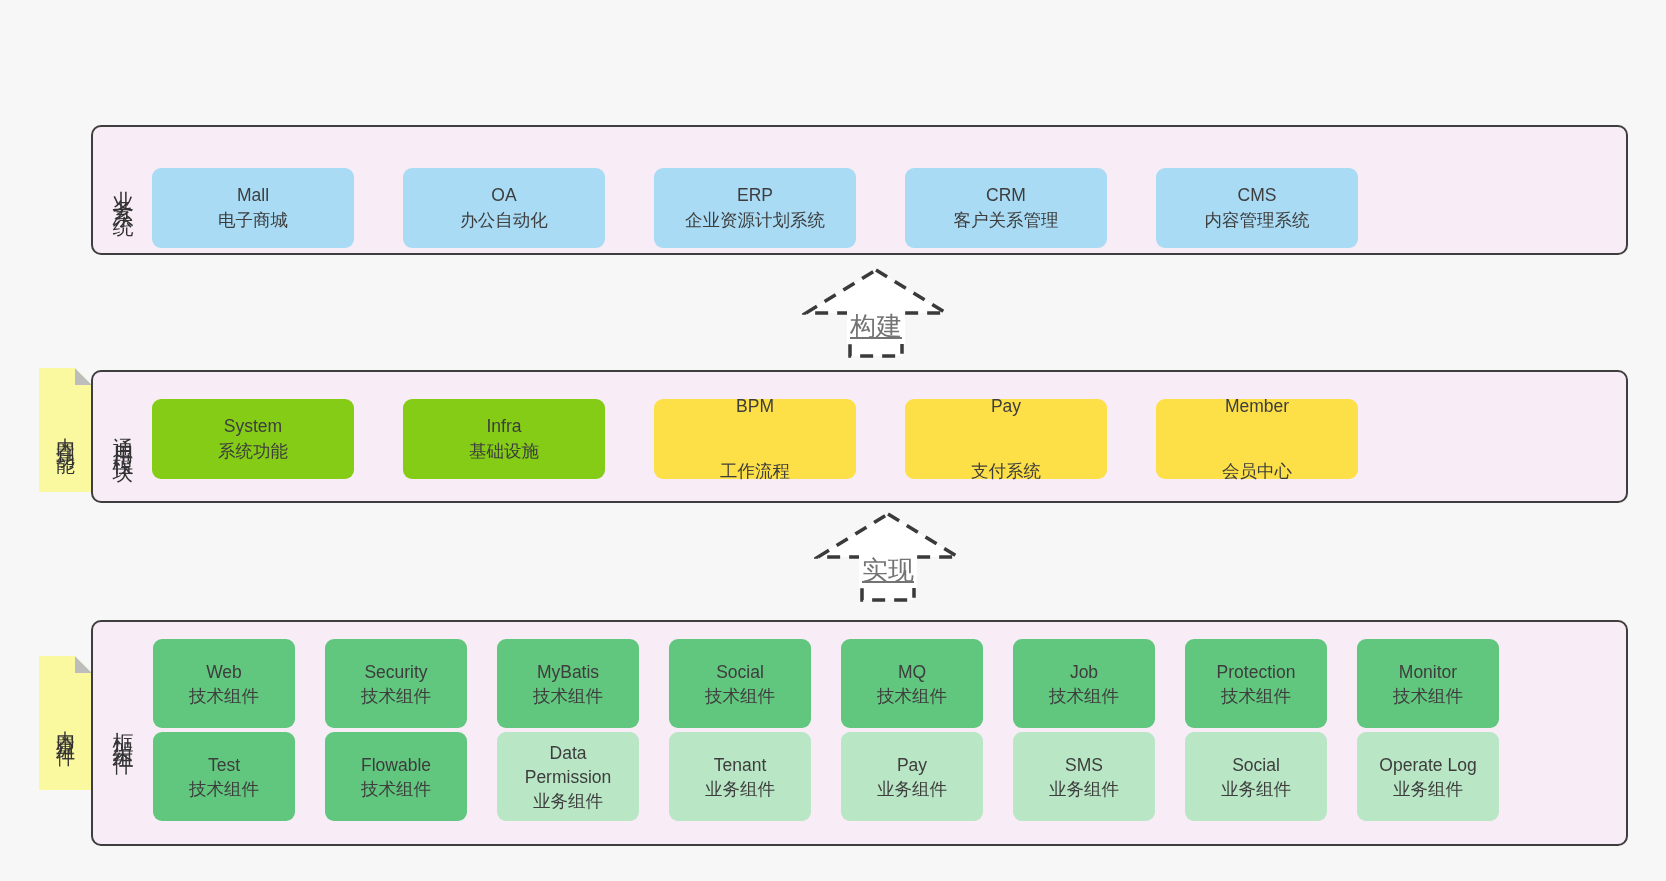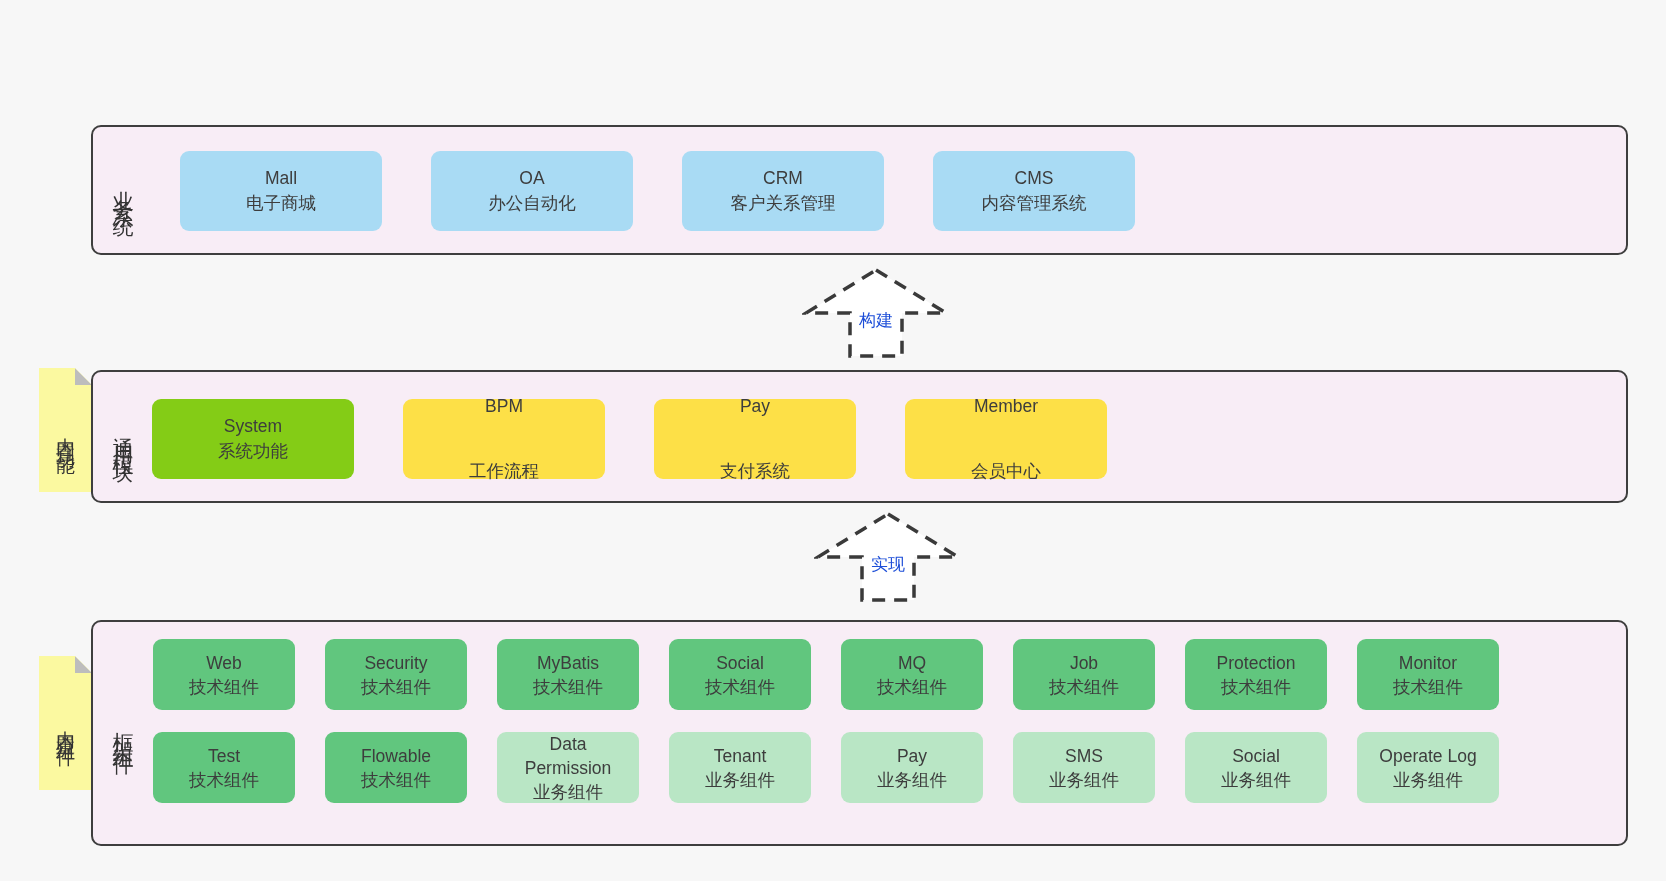--- a/index.html
+++ b/index.html
@@ -44,52 +44,52 @@
   .panel-label {
     position:absolute; left:16px; top:50%; transform:translateY(-50%);
     writing-mode:vertical-rl; text-orientation:upright;
     font-size:21px; letter-spacing:8px; color:#333; white-space:nowrap;
   }
   #panel-components .panel-label { transform:translateY(-57%); }
 
   
   .box-row { position:absolute; display:flex; }
   .row-6 { left:59px; gap:49px; }
-  #panel-business .row-6 { top:24px;margin-left:28px; }
+  #panel-business .row-6 { top:41px; }
   #panel-modules  .row-6 { top:27px; }
   .row-8 { left:60px; gap:30px; }
   #row-components-1 { top:17px; }
   #row-components-2 { top:110px; }
 
   .box {
     border-radius:9px;
     display:flex; flex-direction:column;
     align-items:center; justify-content:center;
     text-align:center;
     font-size:17.5px; line-height:25px; color:#3d3d3d;
   }
   .box span { display:block; }
   .box-6 { width:202px; height:80px; }
-  .box-8 { width:142px; height:71px; line-height:24px; padding:0 12px; }
+  .box-8 { width:142px; height:89px; line-height:24px; padding:0 12px; }
 
   .blue       { background:#a9dbf4; }
   .red        { background:#84cc16; }
   .pink       { background:#fde047;gap:40px; }
   .green      { background:#61c67e; }
   .lightgreen { background:#b9e6c5; }
 
   
   .arrow { position:absolute; width:148px; height:96px; }
   #arrow-build     { left:802px; top:265px; }
   #arrow-implement { left:814px; top:509px; }
   .arrow svg { display:block; }
   .arrow-label {
     position:absolute; left:50%; top:44px; transform:translateX(-50%);
     background:#ffffff; padding:0 3px;
-    font-size:17px; color:#1d4ed8; white-space:nowrap;
+    font-size:26px; color:#737373; white-space:nowrap;text-decoration:underline;
   }
 </style>
 </head>
 <body>
 
 <div class="sticky" id="sticky-modules">
   <span class="sticky-label">内置功能</span>
 </div>
 <div class="sticky" id="sticky-components">
   <span class="sticky-label">内置组件</span>
@@ -98,20 +98,24 @@
 <div class="panel" id="panel-business">
   <div class="panel-label">业务系统</div>
   <div class="box-row row-6">
     <div class="box box-6 blue">
       <span>Mall</span>
       <span>电子商城</span>
     </div>
     <div class="box box-6 blue">
       <span>OA</span>
       <span>办公自动化</span>
+    </div>
+    <div class="box box-6 blue">
+      <span>ERP</span>
+      <span>企业资源计划系统</span>
     </div>
     <div class="box box-6 blue">
       <span>CRM</span>
       <span>客户关系管理</span>
     </div>
     <div class="box box-6 blue">
       <span>CMS</span>
       <span>内容管理系统</span>
     </div>
   </div>
@@ -124,20 +128,24 @@
   <span class="arrow-label">构建</span>
 </div>
 
 <div class="panel" id="panel-modules">
   <div class="panel-label">通用模块</div>
   <div class="box-row row-6">
     <div class="box box-6 red">
       <span>System</span>
       <span>系统功能</span>
     </div>
+    <div class="box box-6 red">
+      <span>Infra</span>
+      <span>基础设施</span>
+    </div>
     <div class="box box-6 pink">
       <span>BPM</span>
       <span>工作流程</span>
     </div>
     <div class="box box-6 pink">
       <span>Pay</span>
       <span>支付系统</span>
     </div>
     <div class="box box-6 pink">
       <span>Member</span>

